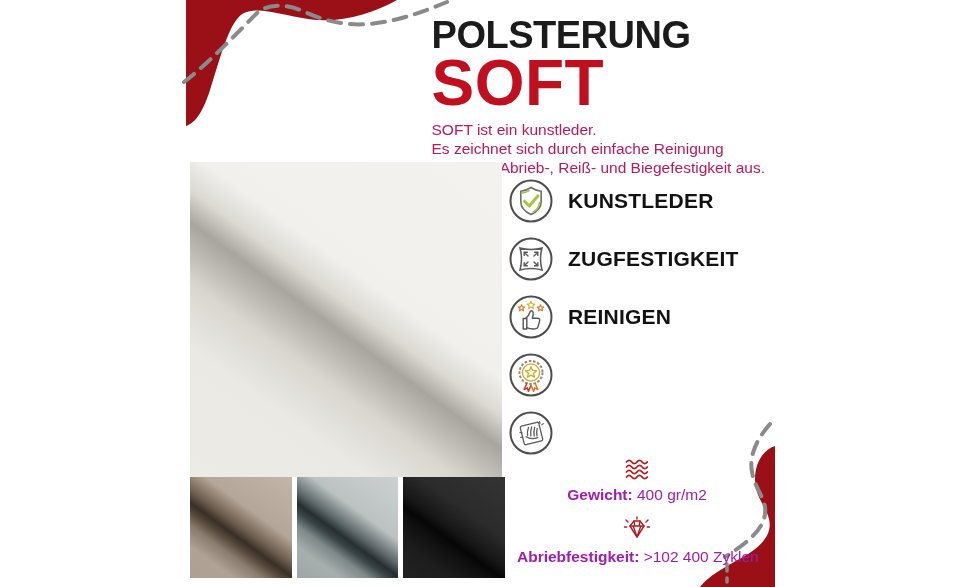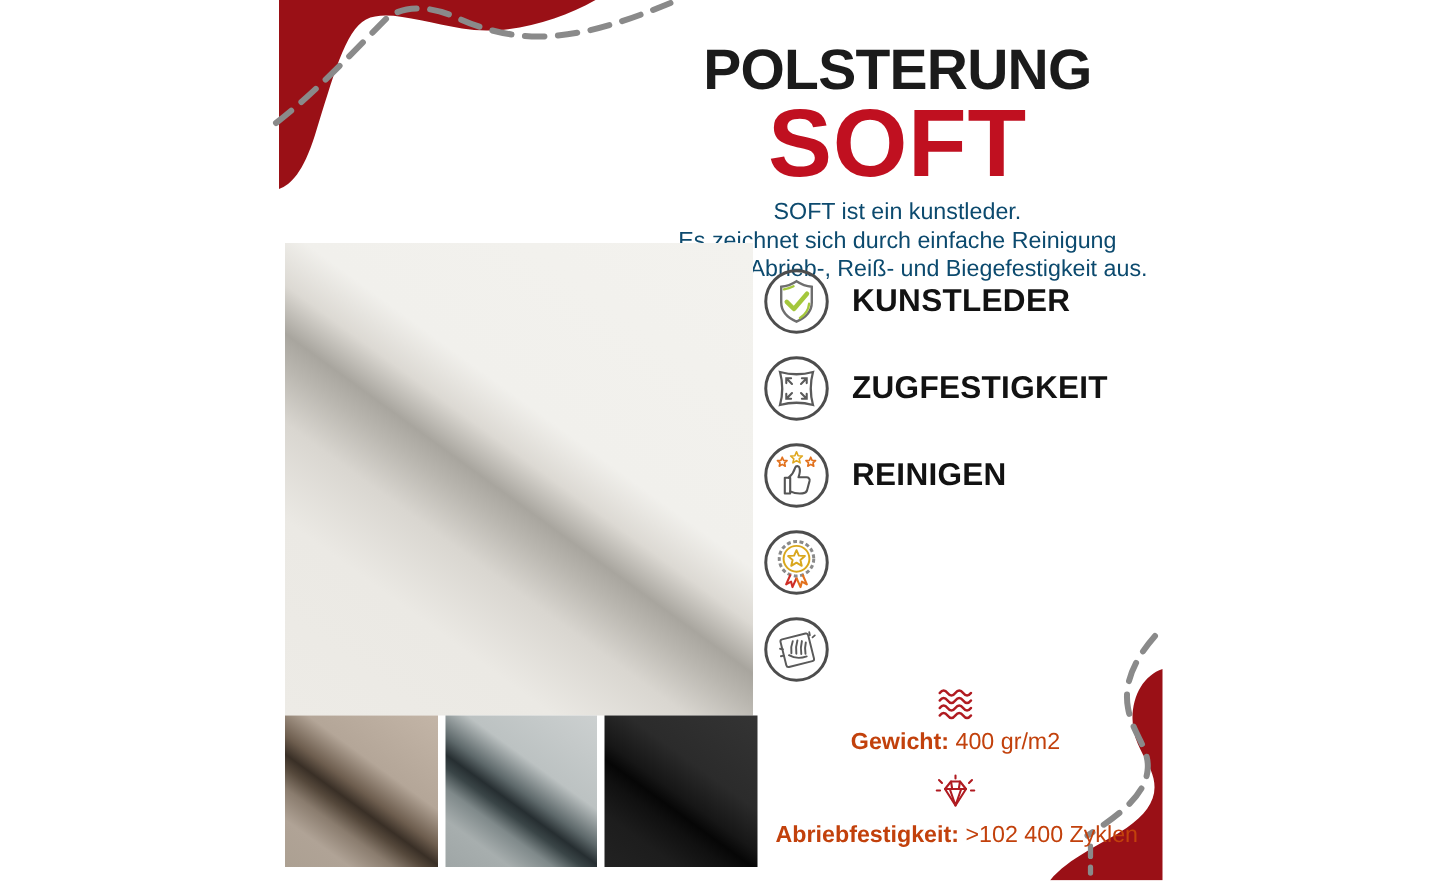--- a/index.html
+++ b/index.html
@@ -3,24 +3,24 @@
 <meta charset="utf-8">
 <style>
   html,body{margin:0;padding:0;background:#ffffff;}
   .stage{
     position:relative;width:960px;height:587px;margin:0 auto;overflow:hidden;
     font-family:"Liberation Sans", sans-serif;background:#ffffff;
   }
   svg.decor{position:absolute;inset:0;pointer-events:none;}
 
   
-  .header{position:absolute;top:16px;right:195px;text-align:center;margin-top:12px;}
+  .header{position:absolute;top:16px;right:195px;text-align:left;}
   .kicker{font-size:38px;font-weight:bold;color:#1b1b1b;letter-spacing:-.5px;line-height:1;}
   .title{font-size:64px;font-weight:bold;color:#c01020;line-height:.92;letter-spacing:.5px;}
-  .desc{margin-top:8px;font-size:15.5px;line-height:1.22;color:#0c4a6e;}
+  .desc{margin-top:8px;font-size:15.5px;line-height:1.22;color:#be185d;}
 
   
   .main-photo{
     position:absolute;left:190px;top:162px;width:312px;height:315px;
     background:linear-gradient(216deg,#f3f2ee 0%,#f1f0ec 40%,#dcd9d3 47%,#a8a59e 53%,#b9b6af 57%,#d9d6d0 64%,#ebe9e4 76%,#edebe6 100%);
   }
   .thumbs{position:absolute;left:190px;top:477px;width:315px;height:101px;display:flex;gap:5px;}
   .thumb{flex:1 1 0;}
   .thumb.beige{background:linear-gradient(216deg,#c3b5a7 0%,#b4a698 36%,#6d5d4e 50%,#392f26 57%,#55483b 62%,#8a7c6e 70%,#b0a396 82%,#aca092 100%);}
   .thumb.gray {background:linear-gradient(216deg,#ccd0d0 0%,#bcc2c2 36%,#5d686a 50%,#262e31 57%,#3a4547 62%,#7f898a 70%,#a7aeae 82%,#9fa6a6 100%);}
@@ -28,21 +28,21 @@
 
   
   .features{position:absolute;left:508px;top:178px;display:flex;flex-direction:column;gap:12px;}
   .feature{display:flex;align-items:center;height:46px;}
   .feature .ficon{width:46px;height:46px;flex:0 0 46px;}
   .feature .flabel{margin-left:14px;font-size:21px;font-weight:bold;color:#121212;letter-spacing:.2px;white-space:nowrap;}
 
   
   .specs{position:absolute;left:517px;top:458px;width:240px;text-align:center;}
   .spec-icon{display:block;margin:0 auto;}
-  .spec-line{margin:6px 0 12px;font-size:15.5px;color:#c2410c;white-space:nowrap;}
+  .spec-line{margin:6px 0 12px;font-size:15.5px;color:#a21caf;white-space:nowrap;}
   .spec-line b{font-weight:bold;}
 </style>
 </head>
 <body>
 
 <div class="stage">
 
   <svg class="decor" width="960" height="587" viewBox="0 0 960 587">
     <path d="M186,0 L397,0 C372,14 338,24 308,19 C282,15 258,6 244,13 C230,20 222,52 210,90 C202,115 194,123 186,126 Z" fill="#9a1016"></path>
     <path d="M184,82 C210,62 235,35 258,12 C270,3 288,4 305,12 C322,20 345,26 368,24 C395,22 420,13 447,2" fill="none" stroke="#8a8a8a" stroke-width="4" stroke-linecap="round" stroke-dasharray="13 9"></path>

